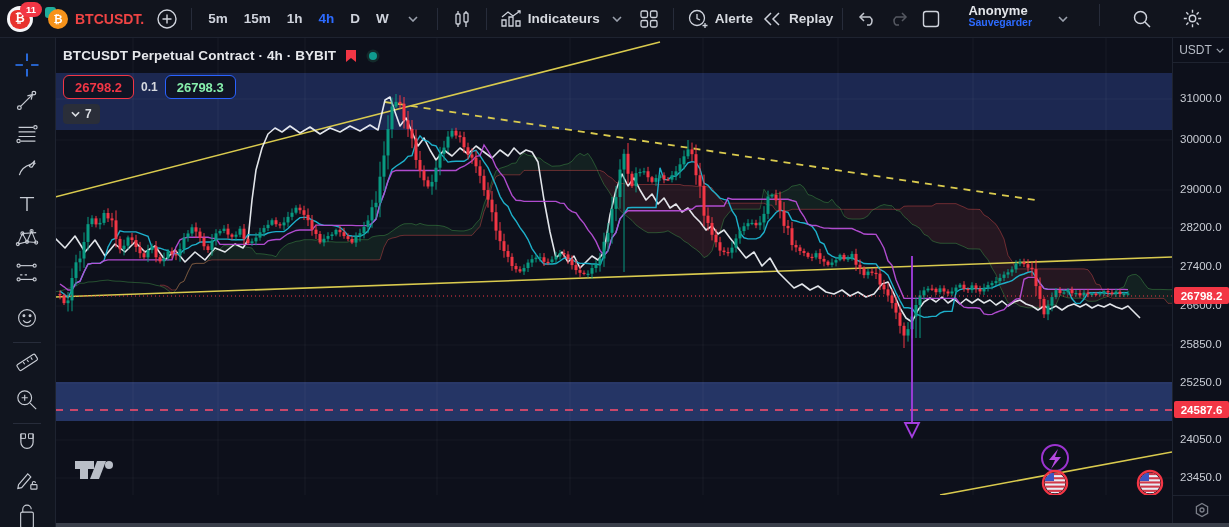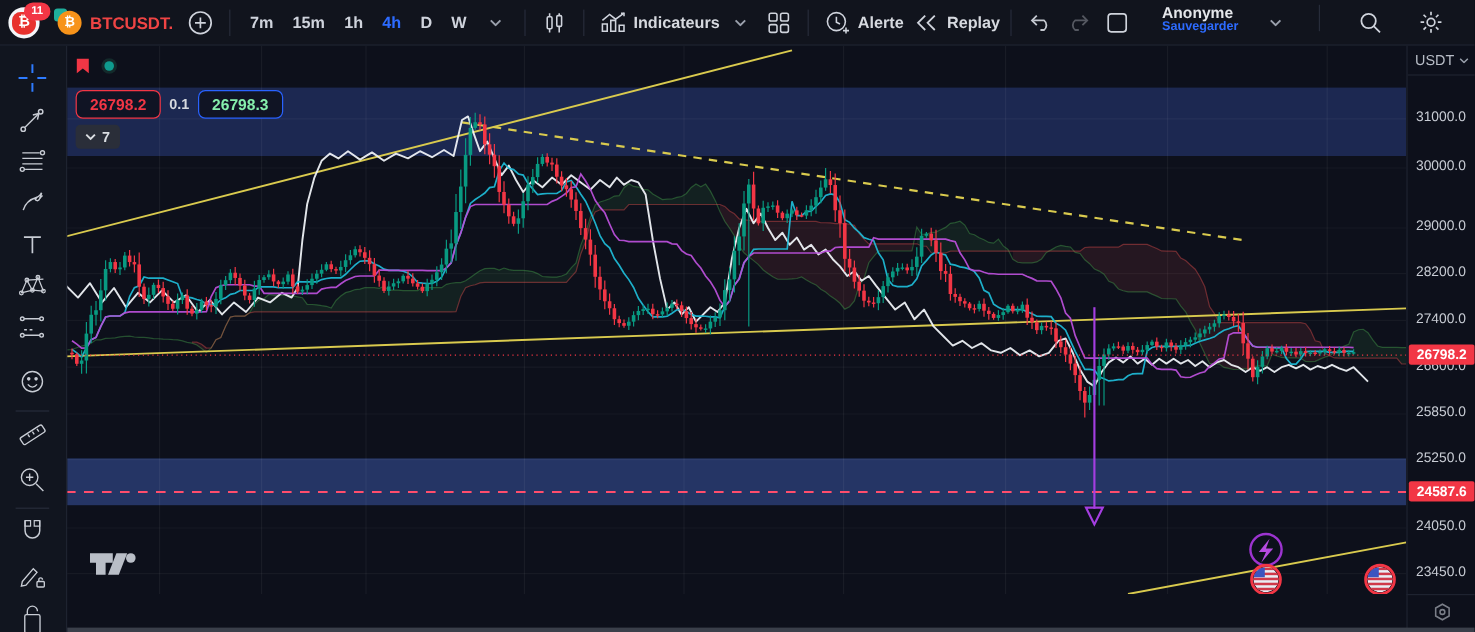--- a/index.html
+++ b/index.html
@@ -94,21 +94,21 @@
         <div class="c">₿</div>
       </div>
     <span class="brand">BTCUSDT.</span>
     <span class="icon-btn">
       <svg class="ic" width="22" height="22" viewBox="0 0 22 22" fill="none" stroke="#cfd3dc" stroke-width="1.4">
         <circle cx="11" cy="11" r="9"></circle>
           <path d="M11 6.5v9M6.5 11h9"></path>
         </svg>
     </span>
     <span class="tb-div"></span>
-    <span class="tf-btn">7m</span>
+    <span class="tf-btn">5m</span>
     <span class="tf-btn">15m</span>
     <span class="tf-btn">1h</span>
     <span class="tf-btn active">4h</span>
     <span class="tf-btn">D</span>
     <span class="tf-btn">W</span>
     <span class="icon-btn">
       <svg class="ic" width="10" height="6" viewBox="0 0 10 6" fill="none" stroke="#9aa0ac" stroke-width="1.6">
           <path d="M1 1l4 4 4-4"></path>
         </svg>
     </span>
@@ -919,20 +919,21 @@
         <rect x="1139" y="489.8" width="22" height="2.1" fill="#d0394a" clip-path="url(#fc2)"></rect>
         <rect x="1139" y="473" width="10" height="8" fill="#3c55c0" clip-path="url(#fc2)"></rect>
         <circle cx="1150" cy="483" r="12" fill="none" stroke="#f23645" stroke-width="2.4"></circle>
         <path d="M75 461 h19 v8 h-6 v10 h-8 v-10 h-5 z" fill="#ccd1da" opacity="0.9"></path>
         <path d="M97 461 h9 l-7 18 h-9 z" fill="#ccd1da" opacity="0.9"></path>
         <circle cx="109" cy="465" r="4" fill="#ccd1da" opacity="0.9"></circle>
       </svg>
   </div>
 
   <div class="legend-row">
+    <span class="lg-title">BTCUSDT Perpetual Contract · 4h · BYBIT</span>
     <svg class="ic" width="12" height="14" viewBox="0 0 12 14">
       <path d="M1 1h10v12L6 9l-5 4z" fill="#f23645"></path>
       </svg>
     <svg class="ic" width="14" height="14" viewBox="0 0 14 14">
       <circle cx="7" cy="7" r="6.5" fill="#142a2b"></circle>
         <circle cx="7" cy="7" r="4" fill="#0f9b8e"></circle>
       </svg>
   </div>
 
   <div class="order-row">

